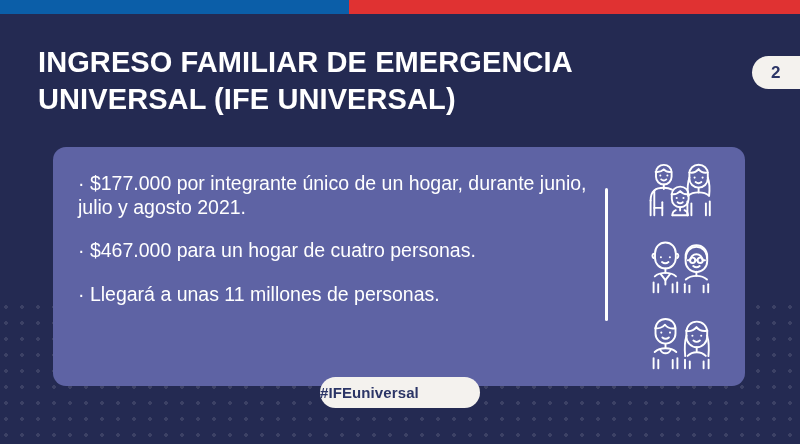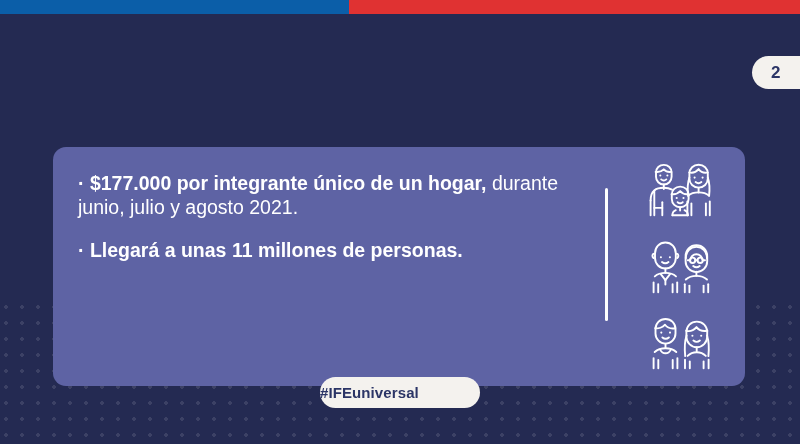--- a/index.html
+++ b/index.html
@@ -105,21 +105,21 @@
     top: 25px;
     width: 530px;
     color: #ffffff;
   }
   .bullet {
     font-size: 19.5px;
     line-height: 1.21;
     margin-bottom: 20px;
   }
   .bullet:last-child { margin-bottom: 0; }
-  .bullet .b-strong { font-weight: bold; }
+  .bullet .b-strong { font-weight: normal; }
   .bullet .b-light { font-weight: normal; }
 
   
   .divider {
     position: absolute;
     left: 552px;
     top: 41px;
     width: 3px;
     height: 133px;
     background: #ffffff;
@@ -177,31 +177,36 @@
 <div id="slide">
 
   <div class="dot-band"></div>
 
   <div class="topbar">
     <div class="seg-blue"></div>
     <div class="seg-red"></div>
   </div>
 
   <div class="title">
+    <span class="line">INGRESO FAMILIAR DE EMERGENCIA</span>
+    <span class="line">UNIVERSAL (IFE UNIVERSAL)</span>
   </div>
 
   <div class="page-pill">
     <span class="num">2</span>
   </div>
 
   <div class="card">
 
     <div class="bullets">
       <div class="bullet">
         <span class="b-strong">· $177.000 por integrante único de un hogar,</span><span class="b-light">   durante junio, julio y agosto 2021.</span>
+      </div>
+      <div class="bullet">
+        <span class="b-strong">· $467.000 para un hogar de cuatro personas.</span><span class="b-light"></span>
       </div>
       <div class="bullet">
         <span class="b-strong">· Llegará a unas 11 millones de personas.</span><span class="b-light"></span>
       </div>
     </div>
 
     <div class="divider"></div>
 
     <div class="icon-col">
 

